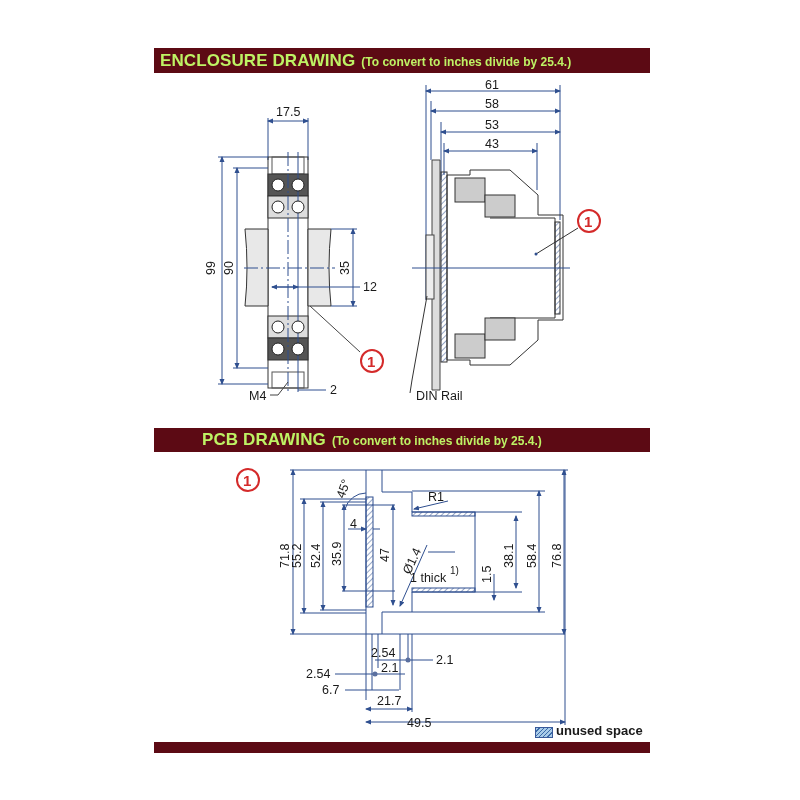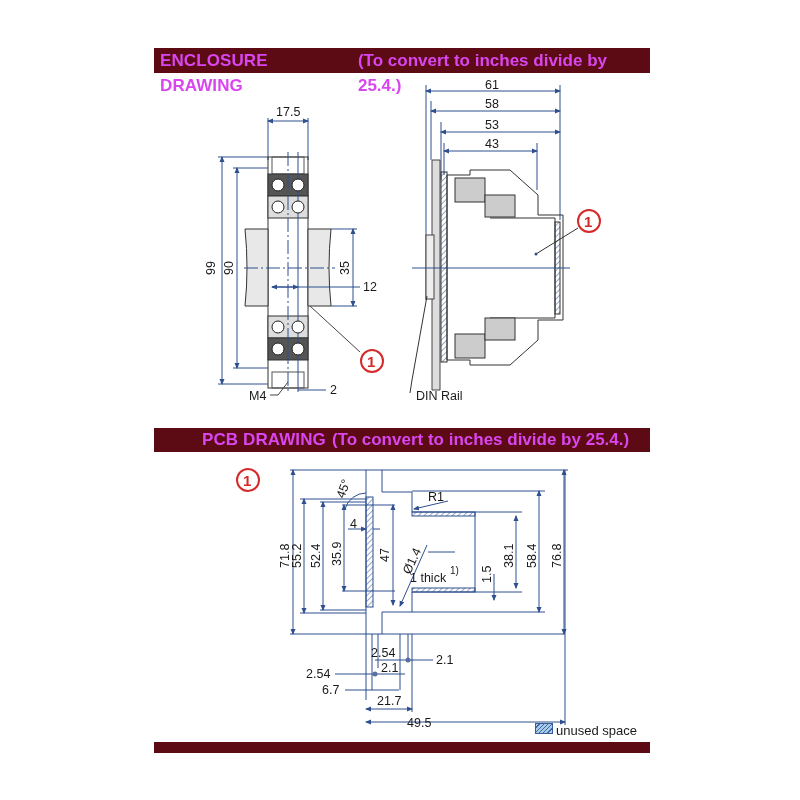--- a/index.html
+++ b/index.html
@@ -1,25 +1,25 @@
 <!DOCTYPE html>
 <html><head>
 <meta charset="utf-8">
 <style>
   html, body { margin: 0; padding: 0; }
   body { width: 800px; height: 800px; background: #ffffff; position: relative; overflow: hidden; font-family: "Liberation Sans", sans-serif; }
-  .banner { position: absolute; left: 154px; width: 496px; background: #5c0a14; color: #d946ef; display: flex; align-items: baseline; padding-left: 6px; box-sizing: border-box; }
+  .banner { position: absolute; left: 154px; width: 496px; background: #5c0a14; color: #bef264; display: flex; align-items: baseline; padding-left: 6px; box-sizing: border-box; }
   .banner .t { font-weight: bold; font-size: 17px; letter-spacing: 0.1px; }
-  .banner .s { font-weight: bold; font-size: 17px; margin-left: 6px; }
+  .banner .s { font-weight: bold; font-size: 12px; margin-left: 6px; }
   #b1 { top: 48px; height: 25px; line-height: 25px; }
   #b2 { top: 428px; height: 24px; line-height: 24px; padding-left: 48px; }
   #bottom-bar { position: absolute; left: 154px; top: 742px; width: 496px; height: 11px; background: #5c0a14; }
   svg { position: absolute; left: 0; top: 0; }
   .dim { font-family: "Liberation Sans", sans-serif; font-size: 12.5px; fill: #1a1a1a; }
-  .legend { position: absolute; left: 535px; top: 723px; display: flex; align-items: flex-start; font-size: 13px; color: #1a1a1a; }
+  .legend { position: absolute; left: 535px; top: 723px; display: flex; align-items: flex-end; font-size: 13px; color: #1a1a1a; font-weight: bold; }
   .legend .swatch { width: 16px; height: 9px; border: 1px solid #3a5a9a; margin-right: 3px;
      background: repeating-linear-gradient(135deg, #a9cbe8 0 2px, #3a6aa8 2px 3px); }
 </style>
 </head>
 <body>
 
 <div class="banner" id="b1">
   <span class="t">ENCLOSURE DRAWING</span>
   <span class="s">(To convert to inches divide by 25.4.)</span>
 </div>

